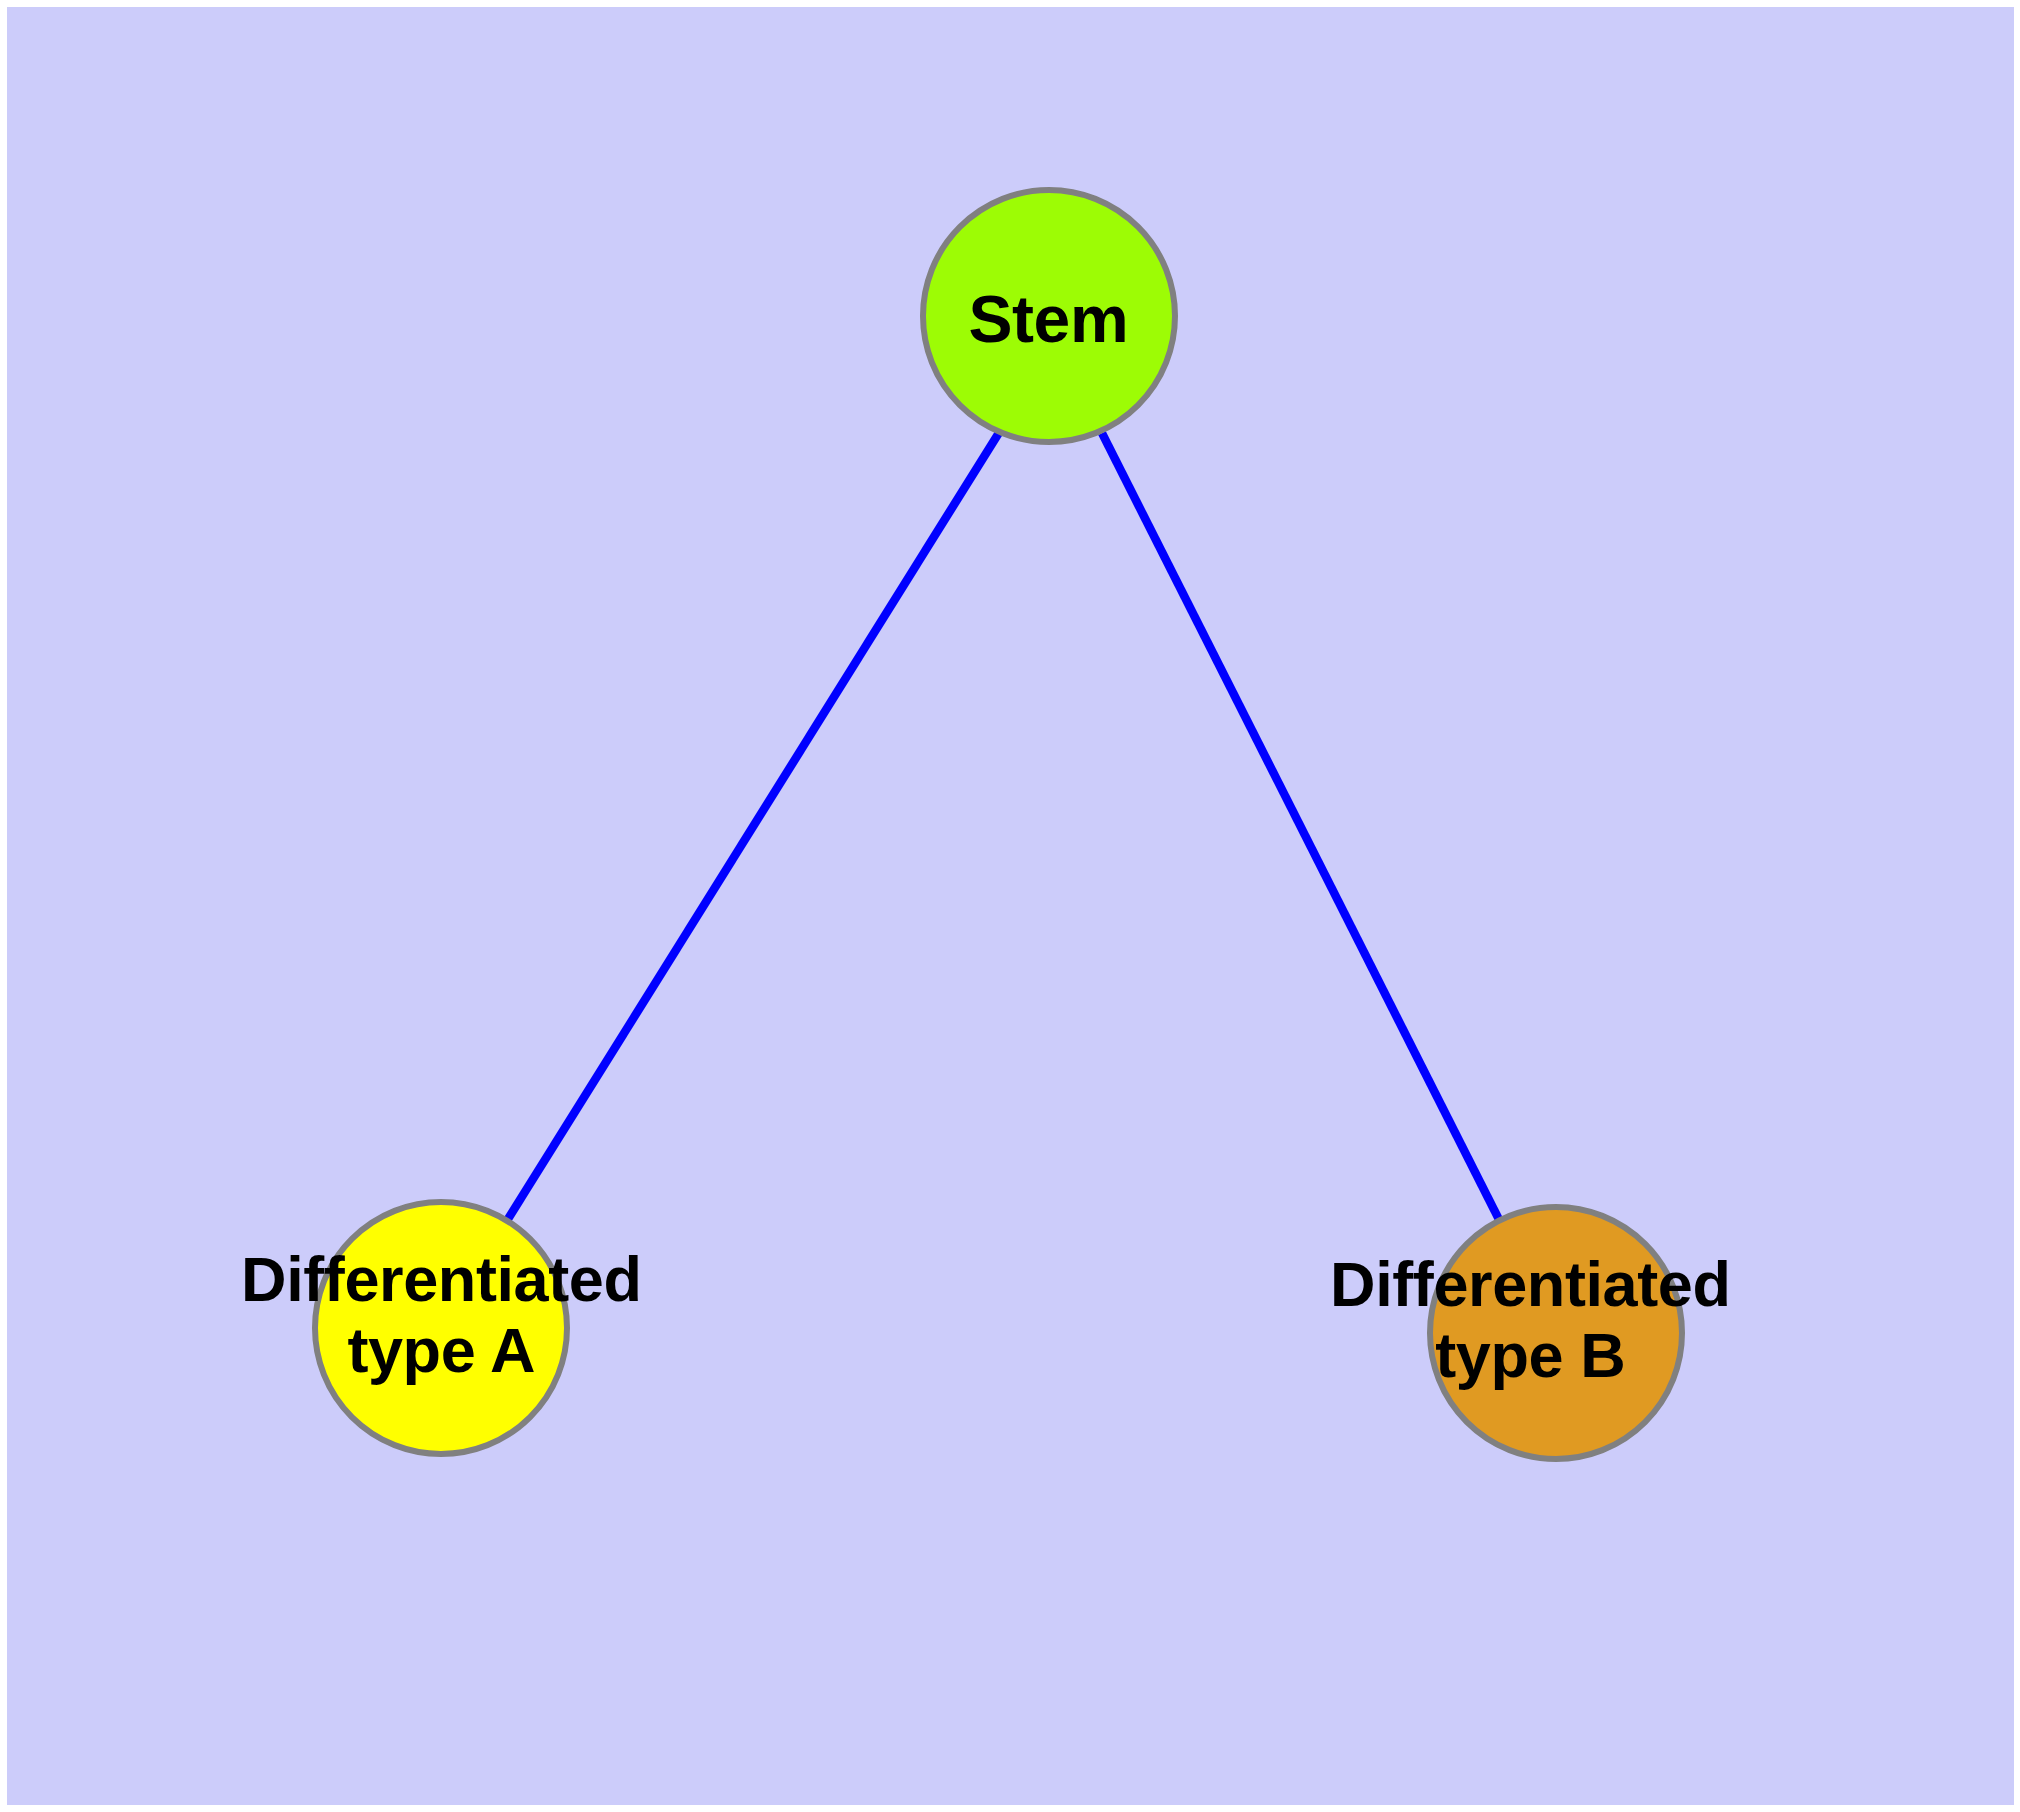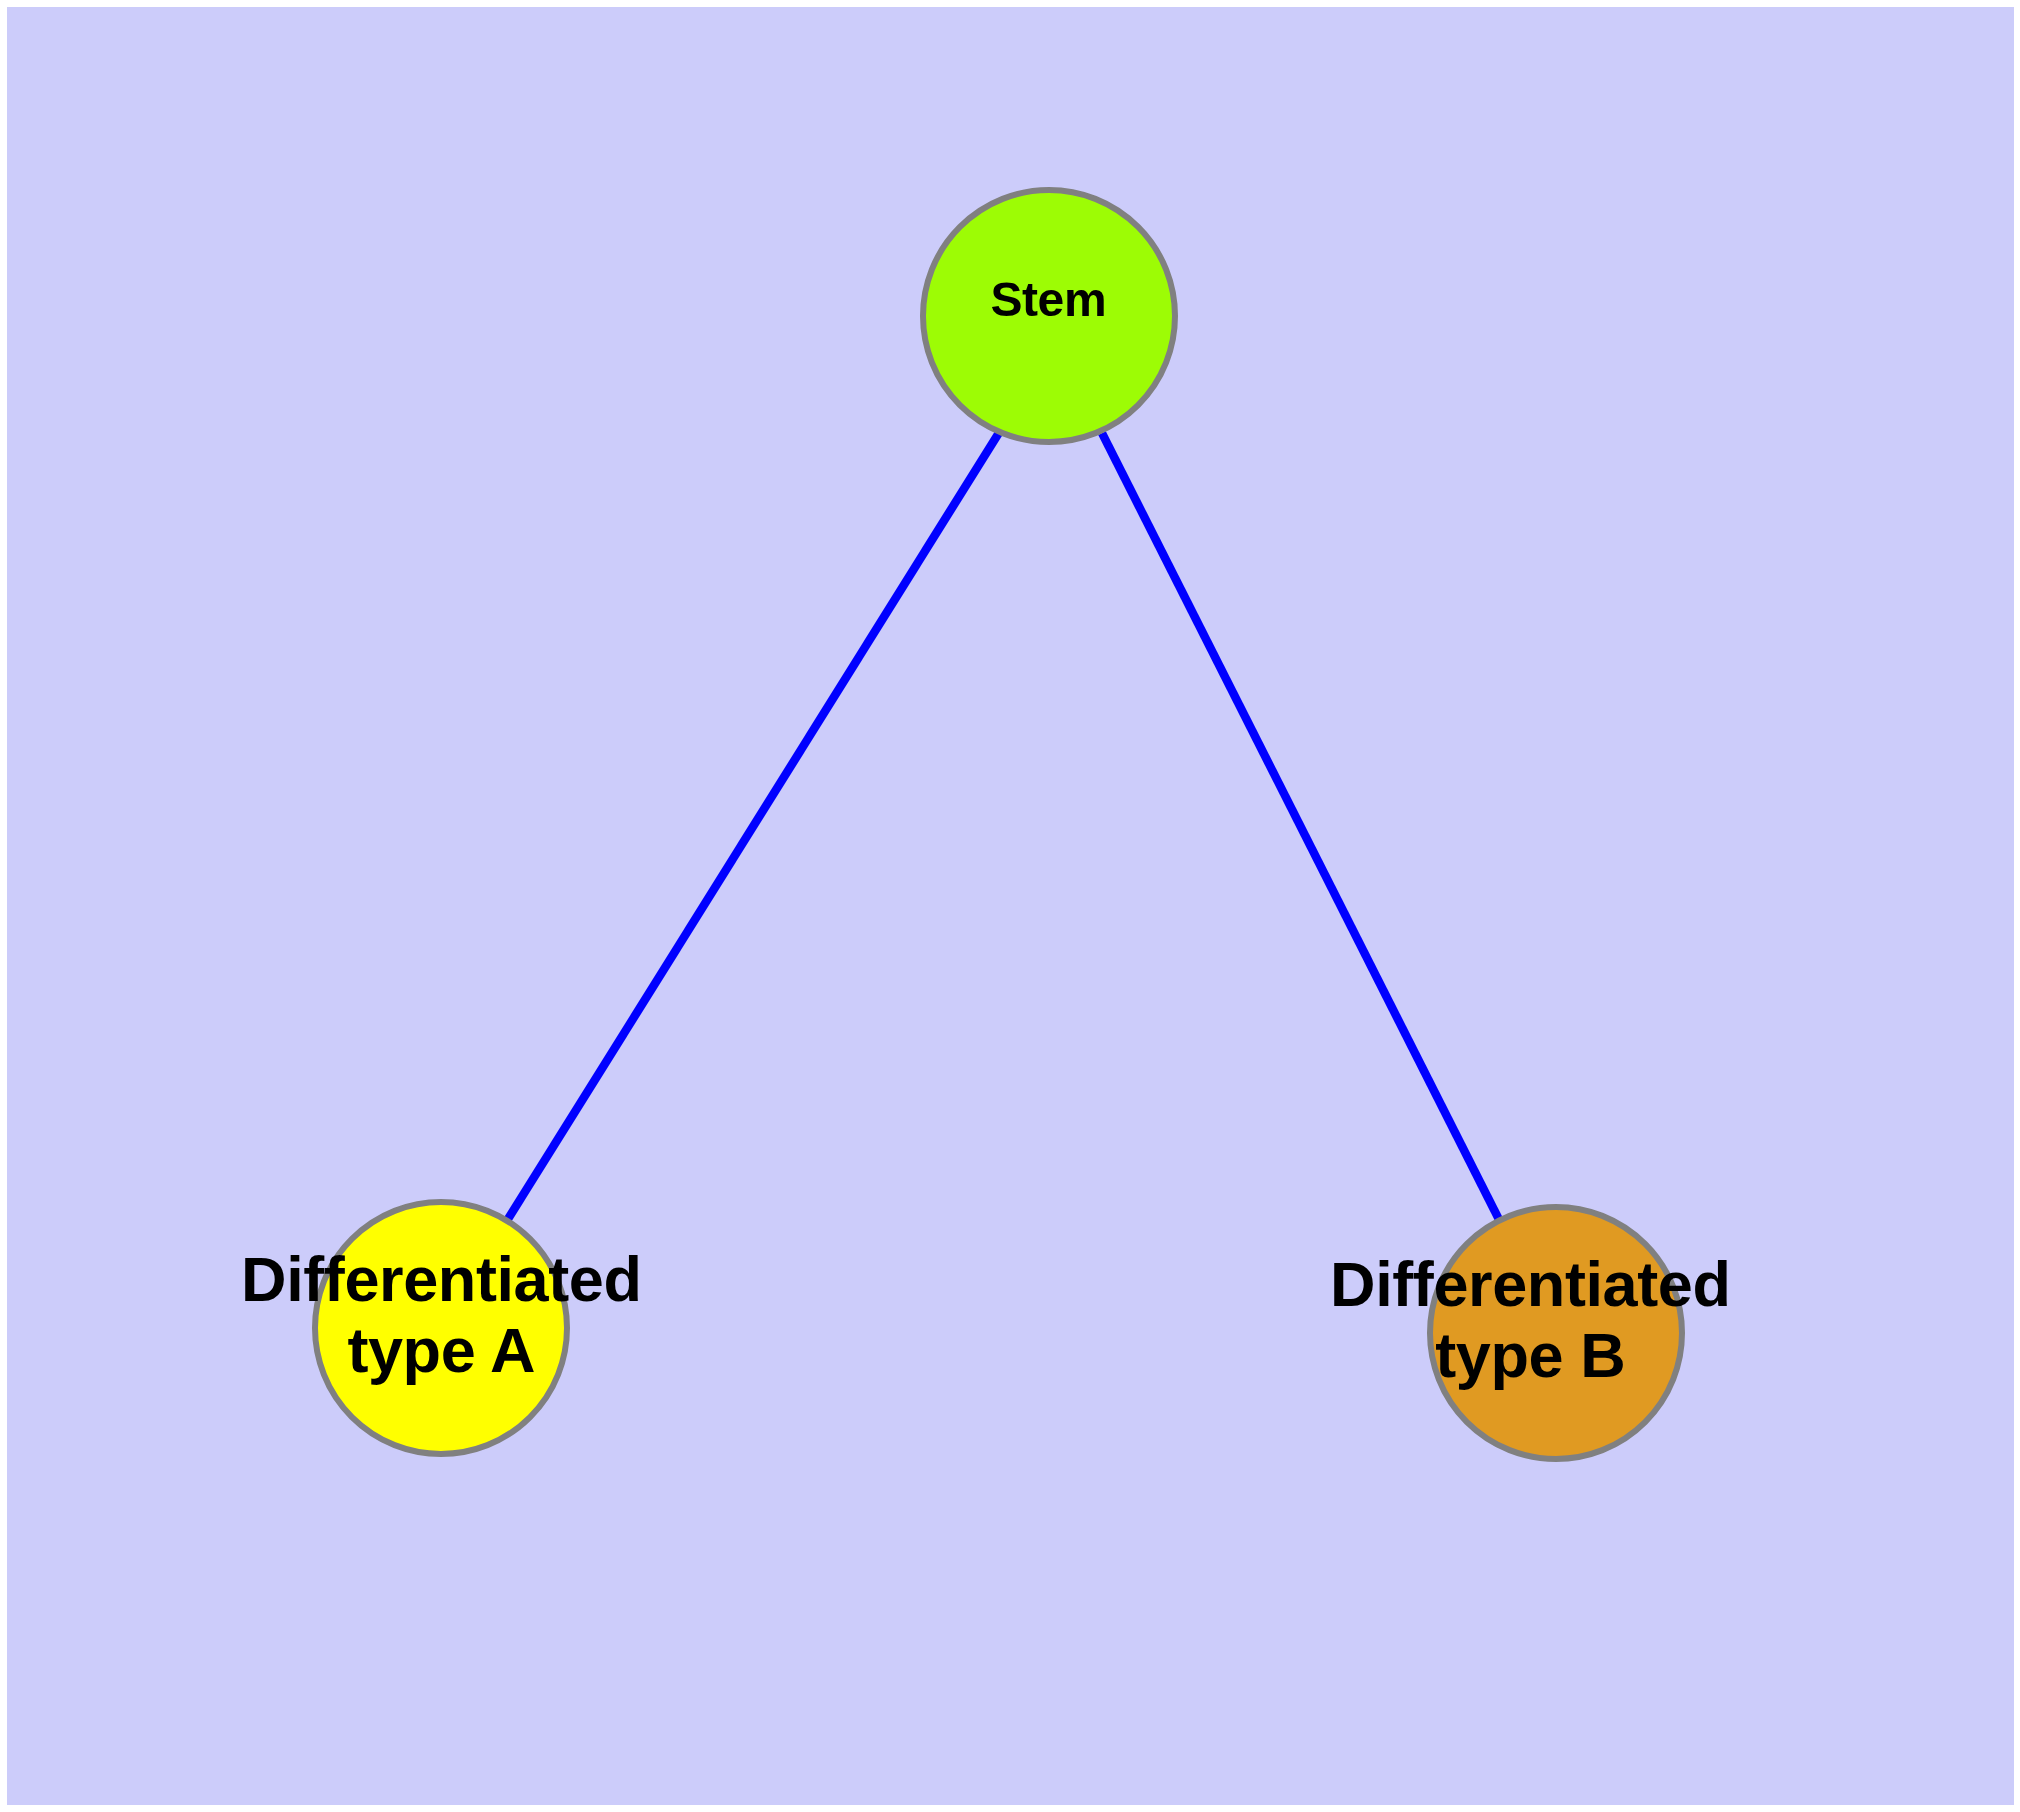--- a/index.html
+++ b/index.html
@@ -57,24 +57,24 @@
     z-index: 3;
     text-align: center;
     color: #000000;
     font-weight: bold;
     font-family: "Liberation Sans", sans-serif;
     white-space: pre;
     line-height: 1.13;
     letter-spacing: -0.4px;
   }
   #label-stem {
-    font-size: 48px;
+    font-size: 66px;
     width: 509px;
     left: 787px;
-    top: 266px;
+    top: 275px;
   }
   #label-type-a {
     font-size: 63px;
     width: 763px;
     left: 53px;
     top: 1237px;
   }
   #label-type-b {
     font-size: 63px;
     width: 763px;

